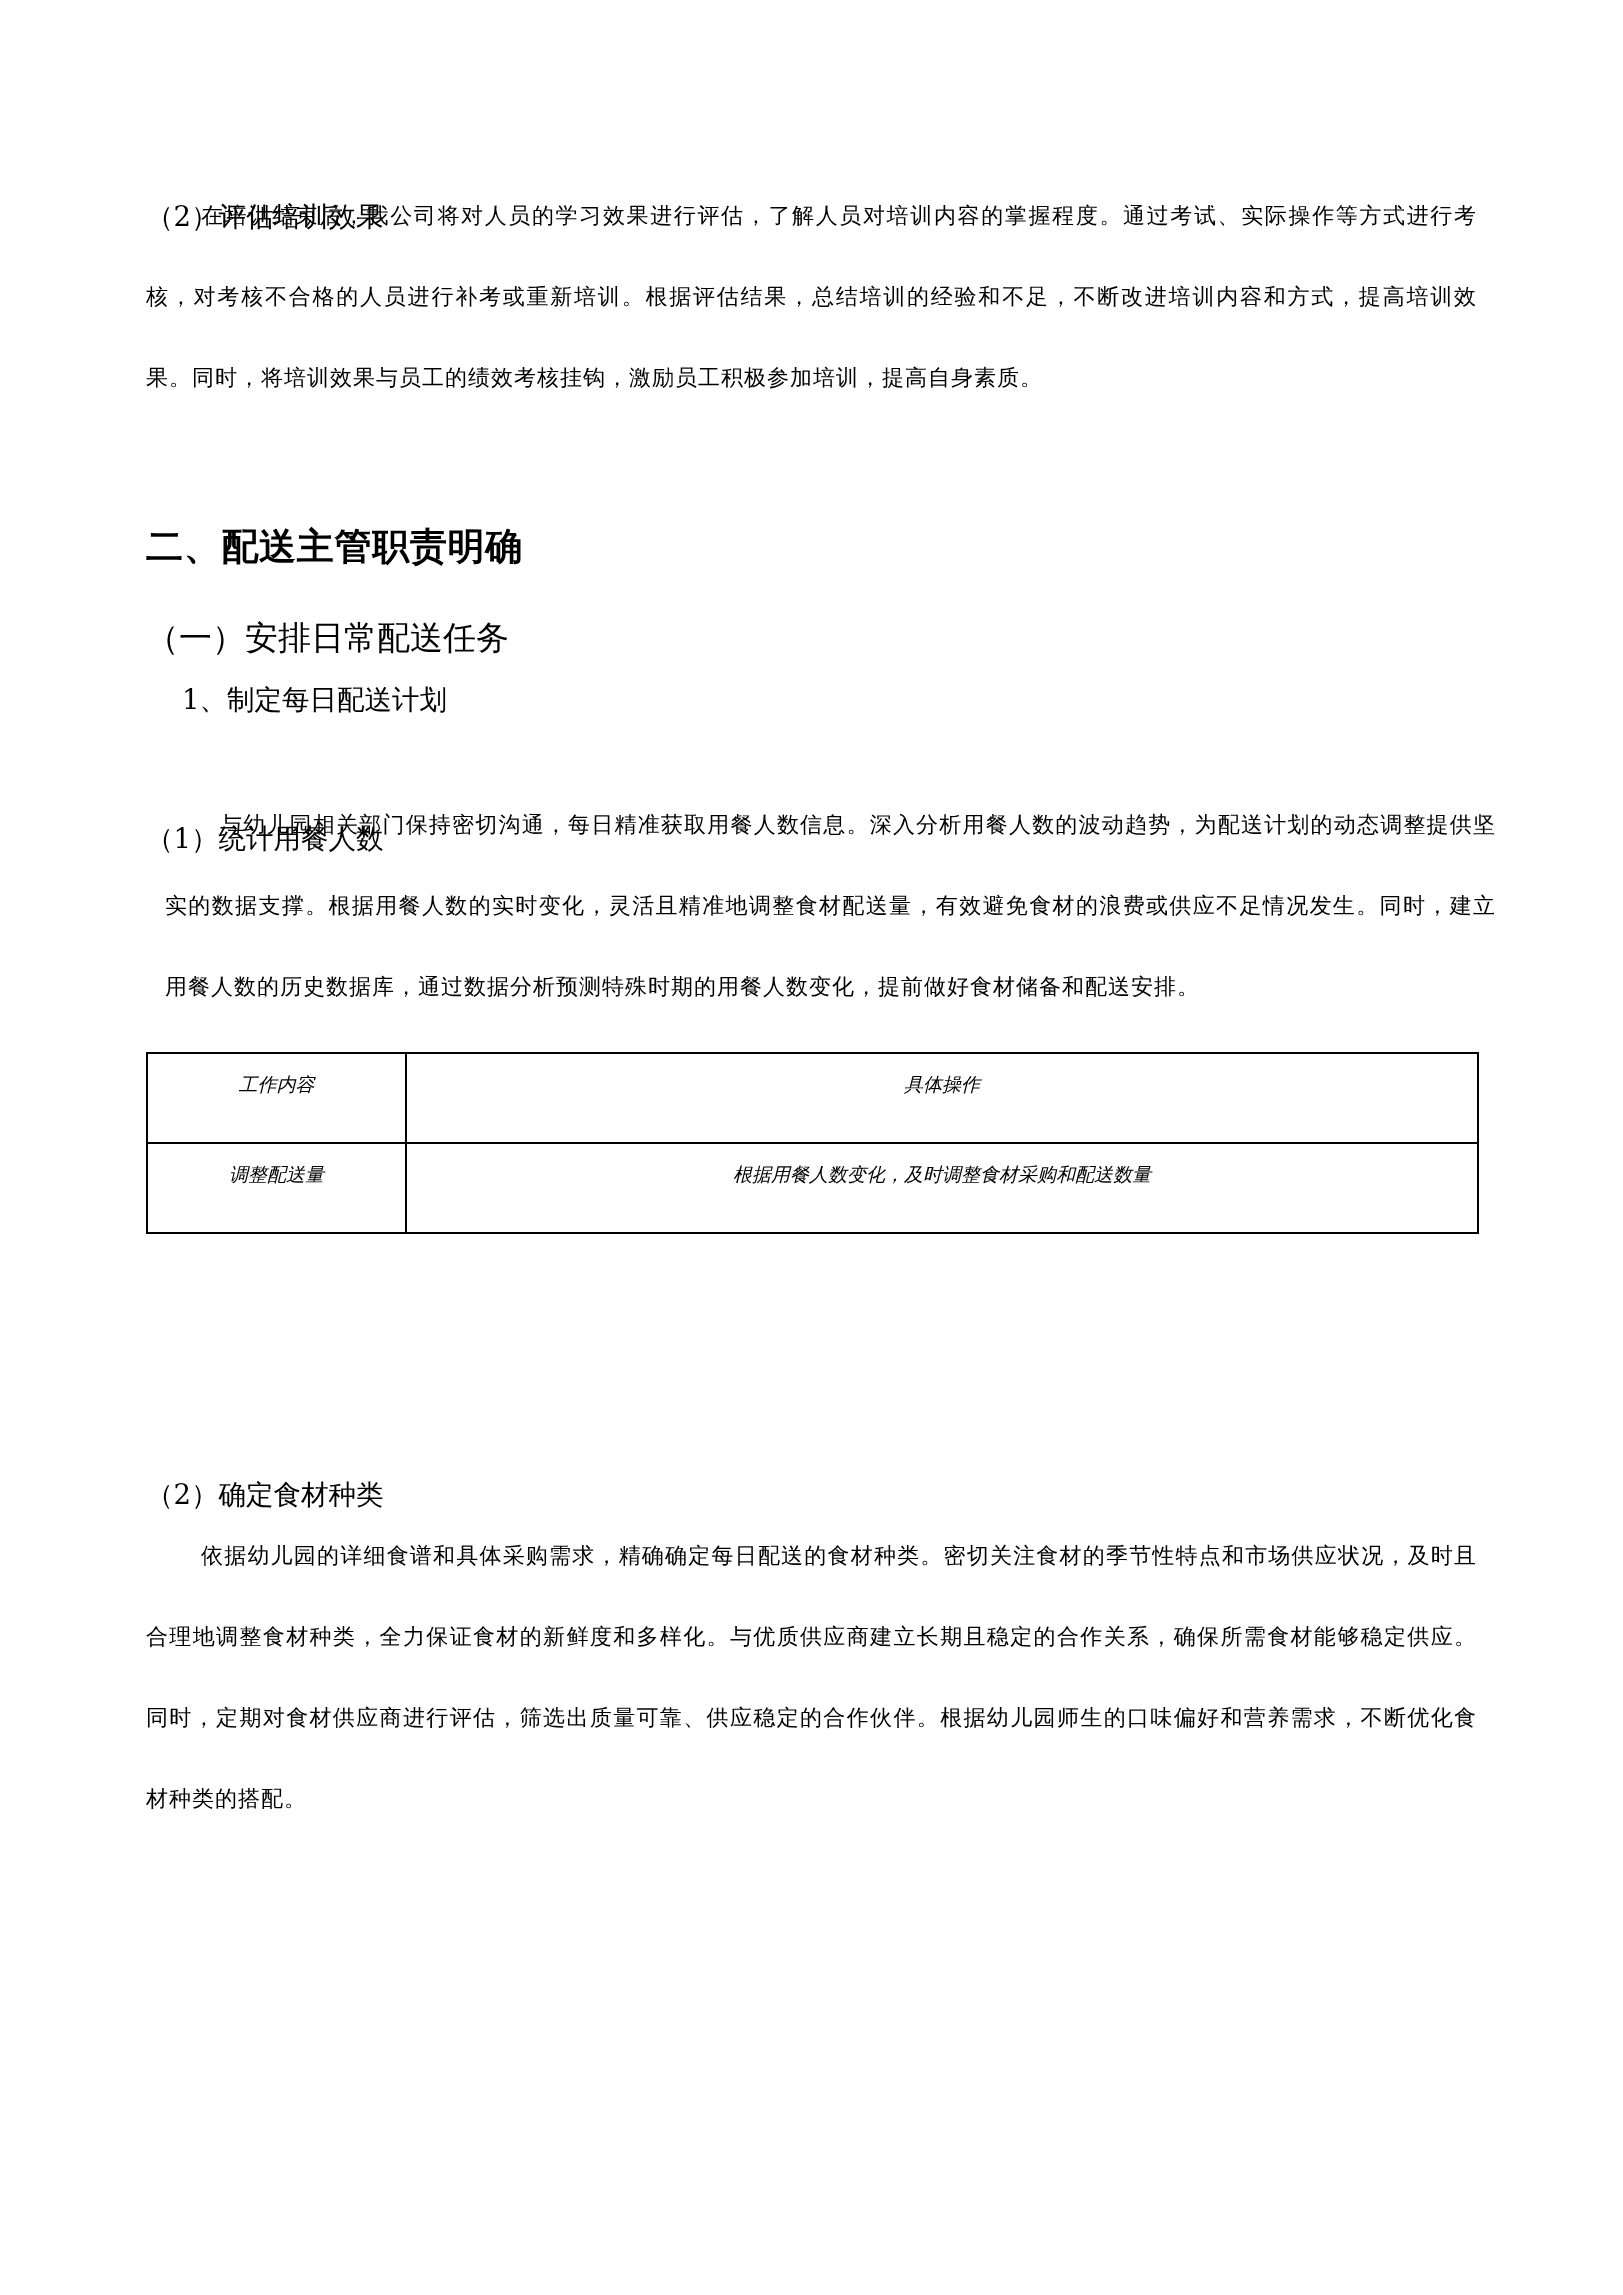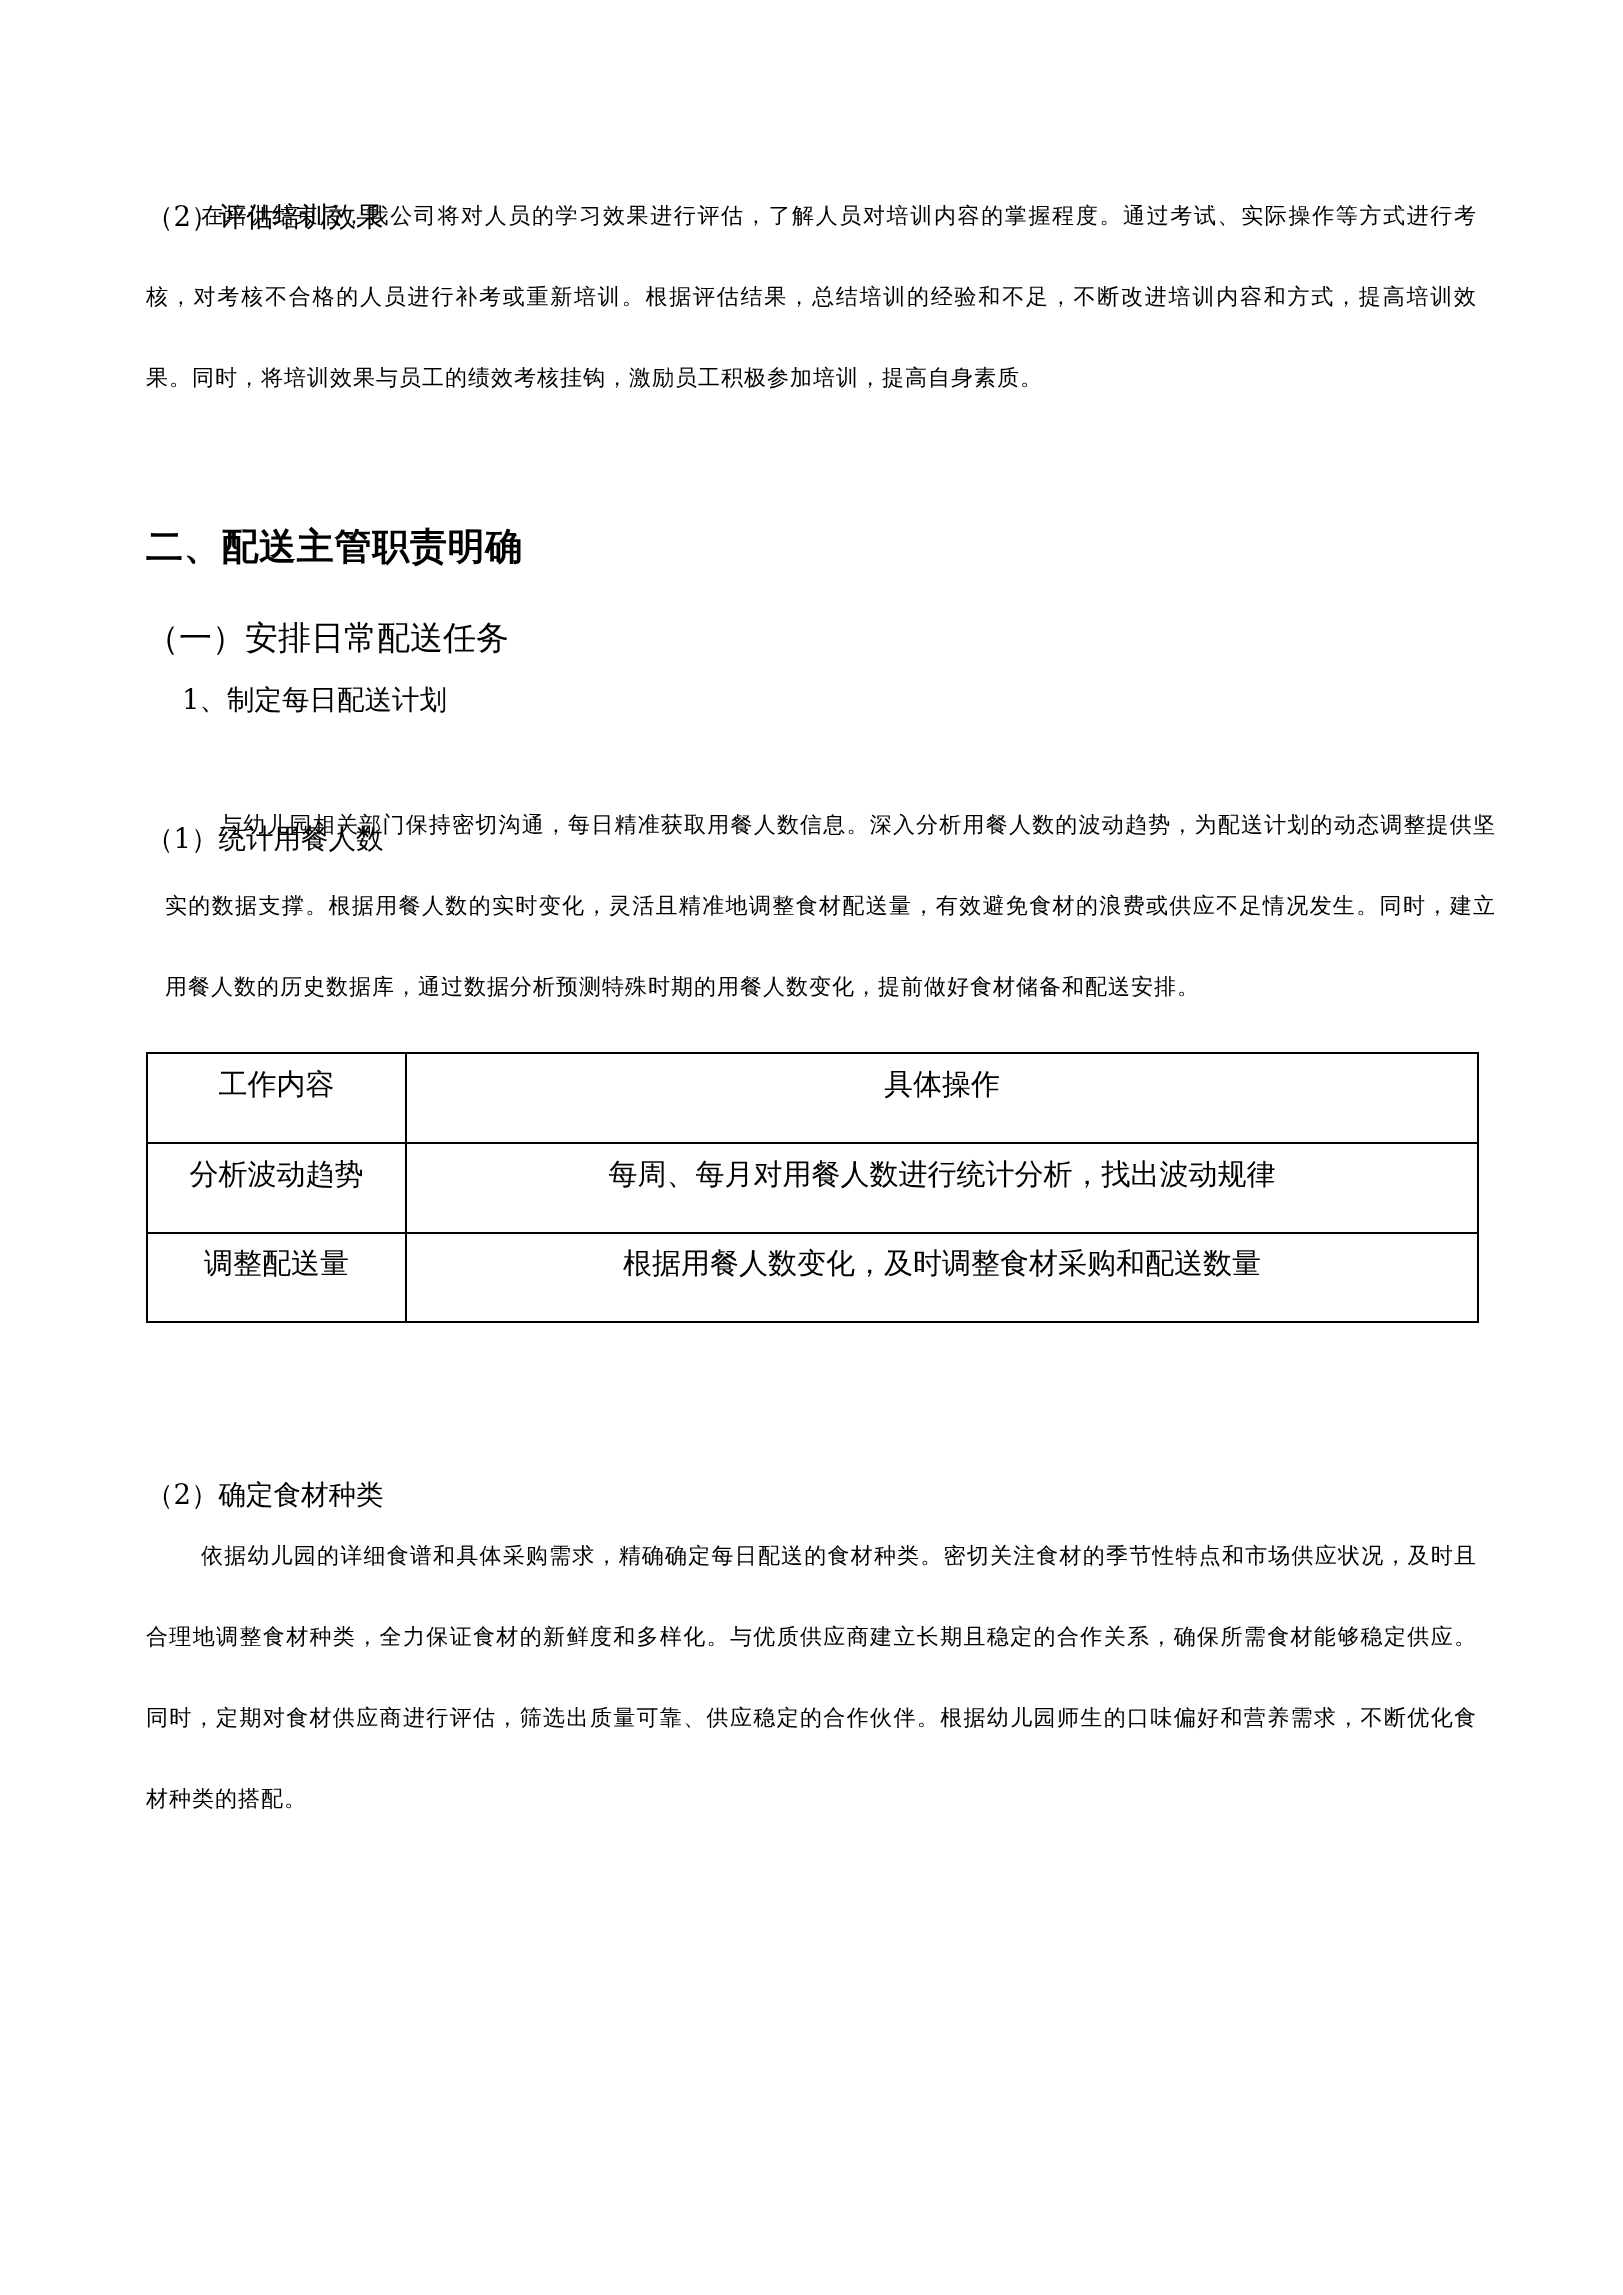--- a/index.html
+++ b/index.html
@@ -58,25 +58,26 @@
   table.ops {
     position: absolute;
     left: 0;
     width: 1331px;
     border-collapse: collapse;
     table-layout: fixed;
   }
   table.ops td {
     border: 2.6px solid #000000;
     height: 76px;
-    font-size: 29px;
+    font-size: 19px;
     text-align: center;
     vertical-align: top;
     padding: 11.8px 2.6px 0 2.6px;
     line-height: 37px;
+    font-style: italic;
   }
   table.ops col.c1 { width: 259px; }
   table.ops col.c2 { width: 1072px; }
 </style>
 </head>
 <body>
 
 <div class="page">
 
   <div class="line" style="top:198px;">（2）评估培训效果</div>
@@ -97,24 +98,20 @@
     <colgroup>
         <col class="c1">
         <col class="c2">
       </colgroup>
     <tbody>
         <tr>
       <td>工作内容</td>
       <td>具体操作</td>
     </tr>
     <tr>
-      <td>分析波动趋势</td>
-      <td>每周、每月对用餐人数进行统计分析，找出波动规律</td>
-    </tr>
-    <tr>
       <td>调整配送量</td>
       <td>根据用餐人数变化，及时调整食材采购和配送数量</td>
     </tr>
   </tbody>
     </table>
 
   <div class="line" style="top:1476px;">（2）确定食材种类</div>
 
   <div class="para" style="top:1515px;">依据幼儿园的详细食谱和具体采购需求，精确确定每日配送的食材种类。密切关注食材的季节性特点和市场供应状况，及时且合理地调整食材种类，全力保证食材的新鲜度和多样化。与优质供应商建立长期且稳定的合作关系，确保所需食材能够稳定供应。同时，定期对食材供应商进行评估，筛选出质量可靠、供应稳定的合作伙伴。根据幼儿园师生的口味偏好和营养需求，不断优化食材种类的搭配。</div>
 

